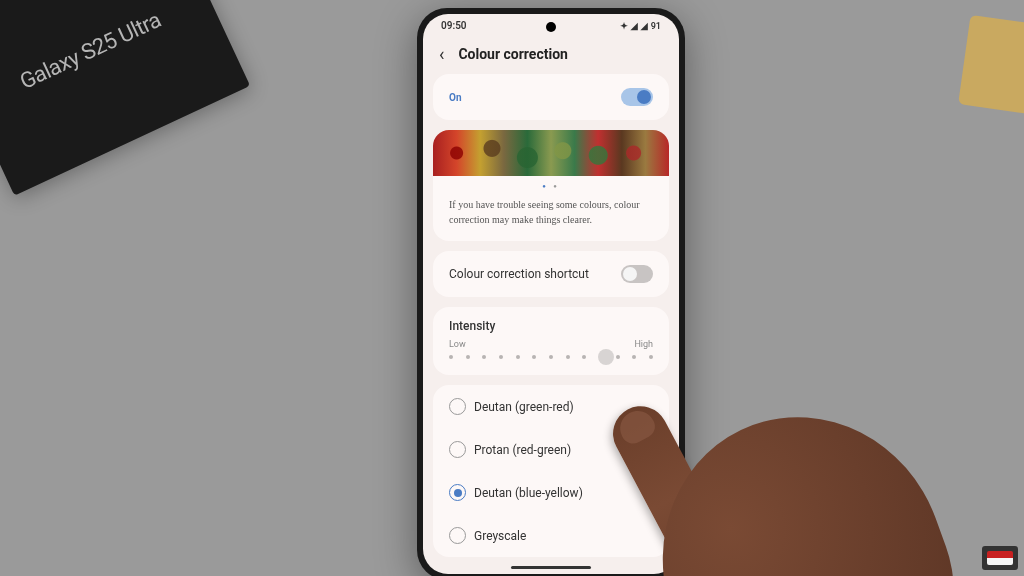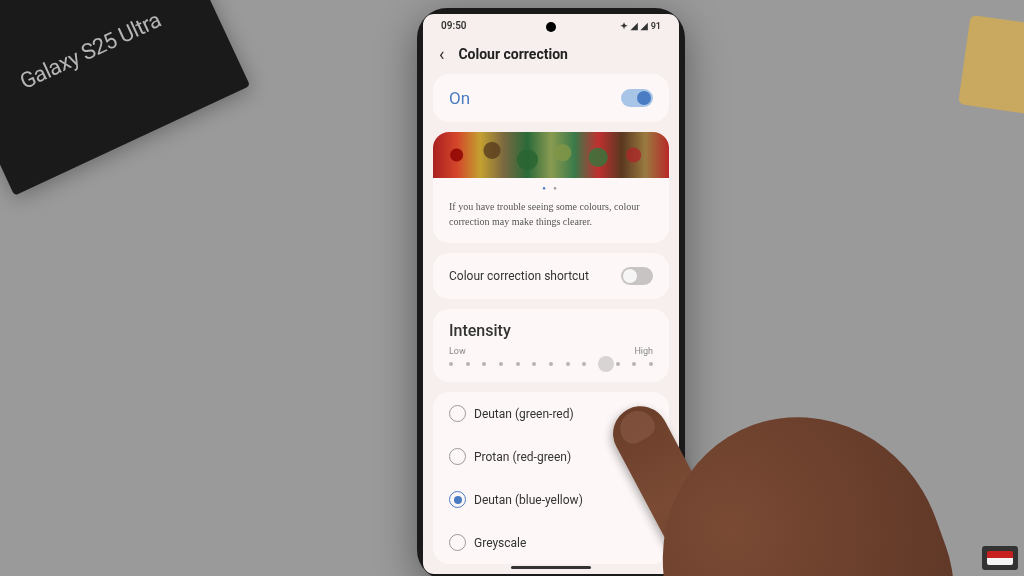--- a/index.html
+++ b/index.html
@@ -45,21 +45,21 @@
   height: 560px;
   background: #1a1a1a;
   border-radius: 30px;
   padding: 6px;
   box-shadow: 0 10px 40px rgba(0,0,0,0.4);
 }
 .screen {
   width: 100%;
   height: 100%;
   background: #f6efed;
-  border-radius: 11px;
+  border-radius: 25px;
   overflow: hidden;
   position: relative;
 }
 
 
 .notch {
   position: absolute;
   top: 8px;
   left: 50%;
   transform: translateX(-50%);
@@ -119,22 +119,22 @@
 
 
 .toggle-row {
   display: flex;
   justify-content: space-between;
   align-items: center;
   padding: 14px 16px;
 }
 .toggle-label-on {
   color: #4a7cc4;
-  font-size: 17px;
-  font-weight: 400;
+  font-size: 10px;
+  font-weight: 700;
 }
 .toggle {
   width: 32px;
   height: 18px;
   background: #a8c5e8;
   border-radius: 10px;
   position: relative;
 }
 .toggle.on .knob {
   left: 16px;
@@ -203,21 +203,21 @@
   align-items: center;
   padding: 14px 16px;
   font-size: 12px;
   color: #333;
   gap: 25px;
 }
 
 
 .intensity-title {
   padding: 12px 16px 6px;
-  font-size: 16px;
+  font-size: 12px;
   color: #333;
   font-weight: 500;
 }
 .slider-labels {
   display: flex;
   justify-content: space-between;
   padding: 0 16px;
   font-size: 9px;
   color: #888;
 }

